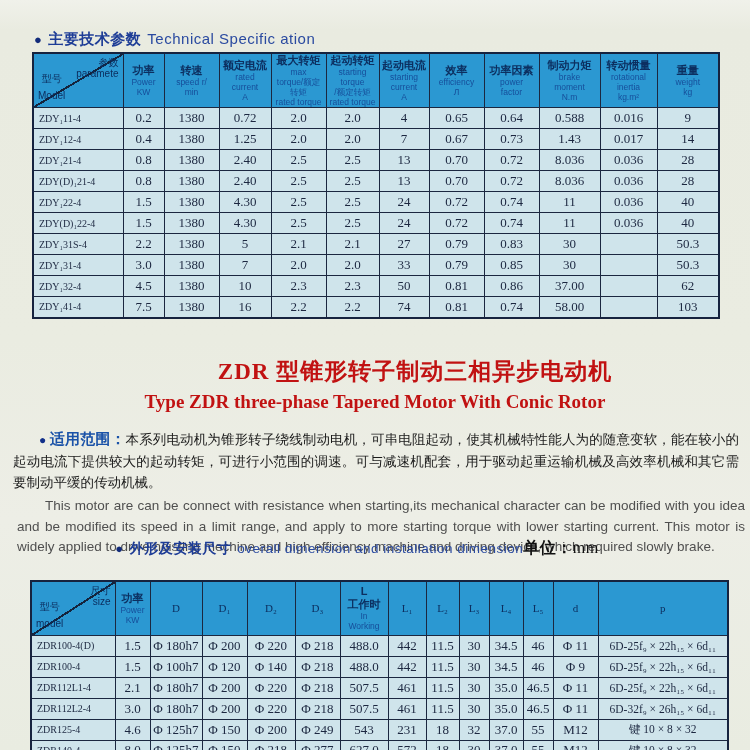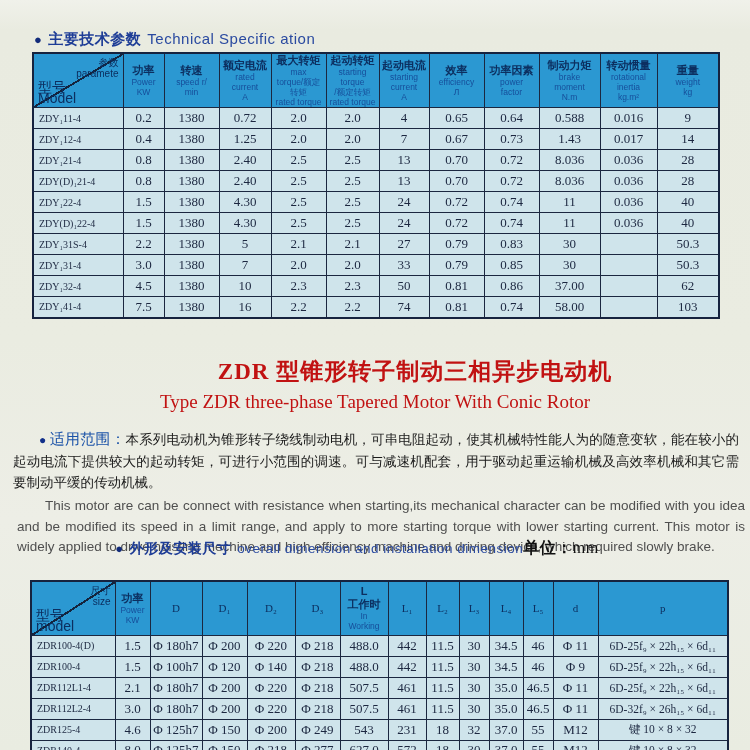--- a/index.html
+++ b/index.html
@@ -33,33 +33,33 @@
   .hen{font-size:8.5px;line-height:10px;color:#164e9a;text-align:center;white-space:pre-line;font-weight:normal;}
   .hsym{font-size:11px;color:#0c2f60;text-align:center;font-weight:normal;font-family:"Liberation Serif",serif;}
   td{font-family:"Liberation Serif",serif;font-size:13px;color:#1c2740;text-align:center;padding:0 1px;}
   td.model{text-align:left;padding-left:5px;font-size:10px;}
   td.pcol{font-size:11.5px;}
   th.corner{position:relative;padding:0;
     background:
       linear-gradient(to bottom right,rgba(0,0,0,0) calc(50% - 1px),#15243d calc(50% - 1px),#15243d calc(50% + 1px),rgba(0,0,0,0) calc(50% + 1px)),
       #2b98d2;}
   th.corner .ctop{position:absolute;top:3px;right:4px;text-align:right;font-size:10px;line-height:11px;color:#0c2f60;white-space:pre-line;font-weight:normal;}
-  th.corner .cbot{position:absolute;bottom:3px;left:4px;text-align:left;font-size:14px;line-height:11px;color:#0c2f60;white-space:pre-line;font-weight:normal;}
+  th.corner .cbot{position:absolute;bottom:3px;left:4px;text-align:center;font-size:10px;line-height:17px;color:#0c2f60;white-space:pre-line;font-weight:normal;}
 
   
   .red-zh{position:absolute;left:0;top:356px;width:750px;text-align:center;
           font-family:"Liberation Serif",serif;font-weight:bold;font-size:23px;color:#c11212;letter-spacing:1px;margin-left:40px;}
   .red-en{position:absolute;left:0;top:391px;width:750px;text-align:center;
-          font-family:"Liberation Serif",serif;font-weight:normal;font-size:19px;color:#c11212;}
+          font-family:"Liberation Serif",serif;font-weight:bold;font-size:19px;color:#c11212;}
 
   
   .para-zh{position:absolute;left:13px;top:428px;width:726px;margin:0;font-size:13.5px;line-height:21px;
            color:#1a1a1a;text-indent:26px;text-align:justify;}
   .bullet-blue{color:#12308a;font-size:12px;}
-  .lbl-blue{color:#1a52a8;font-weight:normal;font-size:15px;}
+  .lbl-blue{color:#1a52a8;font-weight:bold;font-size:15px;}
   .lbl-line{position:absolute;left:36px;top:473px;font-size:15px;color:#1a52a8;}
   .para-en{position:absolute;left:13px;top:492px;width:728px;margin:4px;font-size:13.5px;line-height:20.5px;
            color:#4f4f4f;text-indent:28px;text-align:justify;}
 </style>
 </head>
 <body>
 
 <div class="page">
 
   <div class="sec-title" id="sec1">

